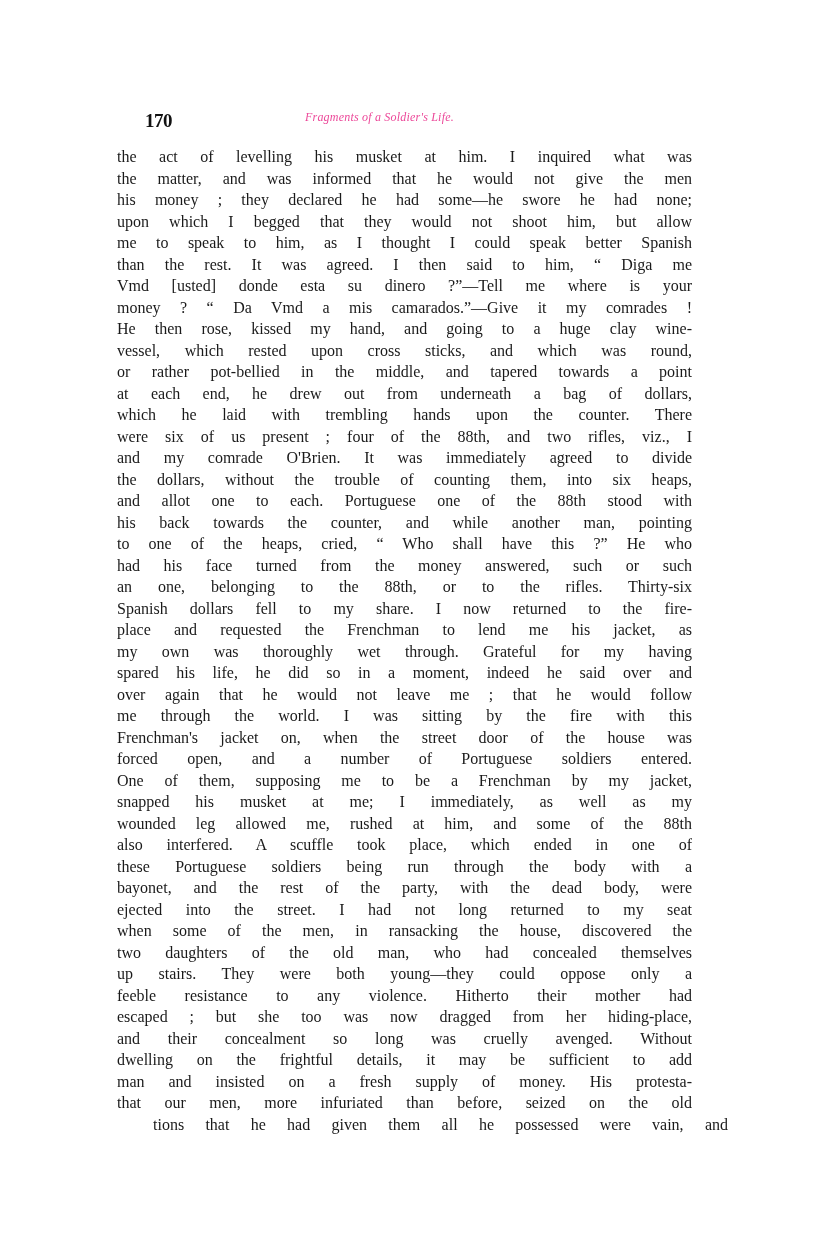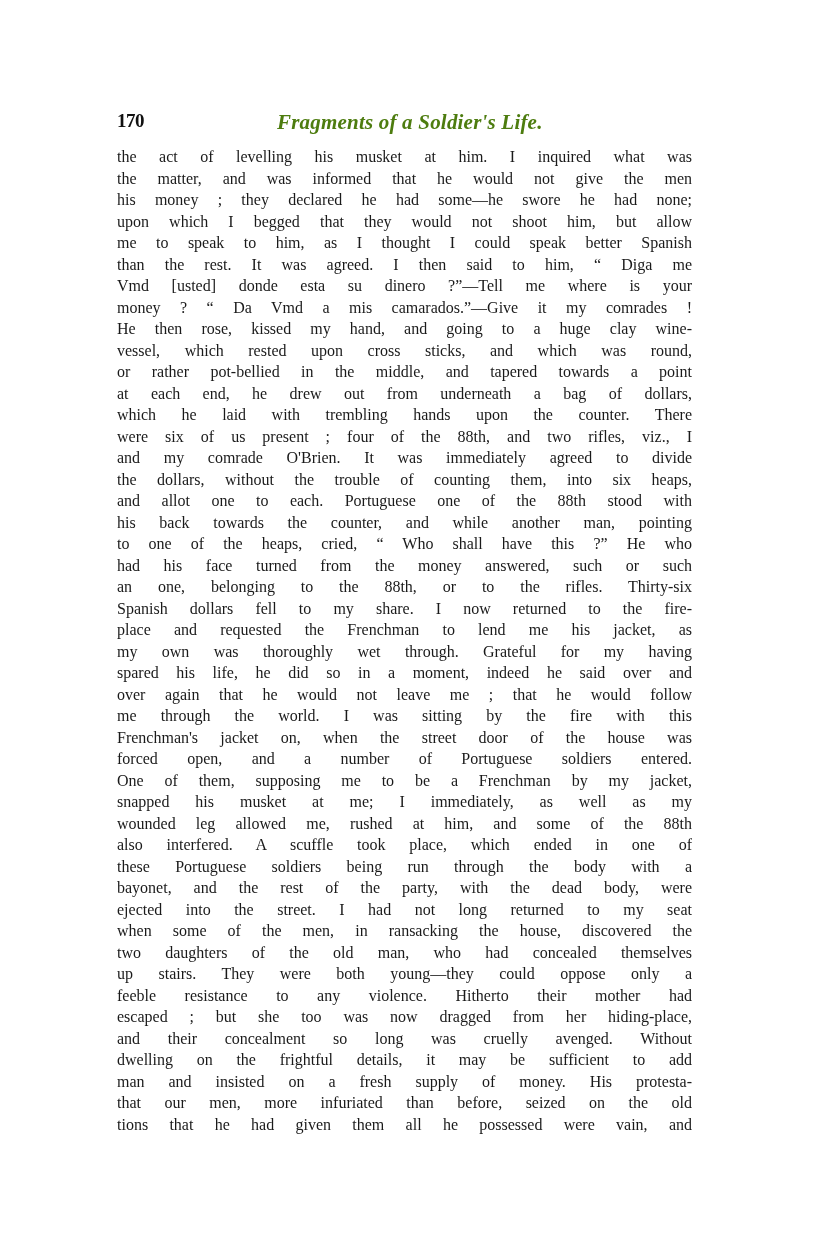--- a/index.html
+++ b/index.html
@@ -18,56 +18,58 @@
     .page {
       position: absolute;
       left: 117px;
       top: 108px;
       width: 578px;
     }
     .running-head {
       position: relative;
       height: 30px;
       width: 578px;
+      margin-left: 28px;
     }
     .page-number {
       position: absolute;
       left: 0;
       top: 2px;
       font-size: 19px;
       font-weight: bold;
       letter-spacing: -0.5px;
       color: #111;
     }
     .running-title {
       position: absolute;
       left: 160px;
       top: 2px;
-      font-size: 21px;
+      font-size: 12px;
       font-style: italic;
-      font-weight: bold;
-      color: #4d7c0f;
+      font-weight: normal;
+      color: #ec4899;
       letter-spacing: 0.2px;
     }
     .body-text {
       margin-top: 8px;
     }
     .line {
       display: block;
       height: 21.5px;
       line-height: 21.5px;
       font-size: 16px;
       white-space: nowrap;
       text-align: justify;
       text-align-last: justify;
       width: 575px;
       overflow: hidden;
     }
     .line.last {
       text-align-last: justify;
+      margin-left: 36px;
     }
   </style>
 </head>
 <body>
 
 <div class="page">
   <div class="running-head">
     <span class="page-number">170</span>
     <span class="running-title">Fragments of a Soldier's Life.</span>
   </div>

